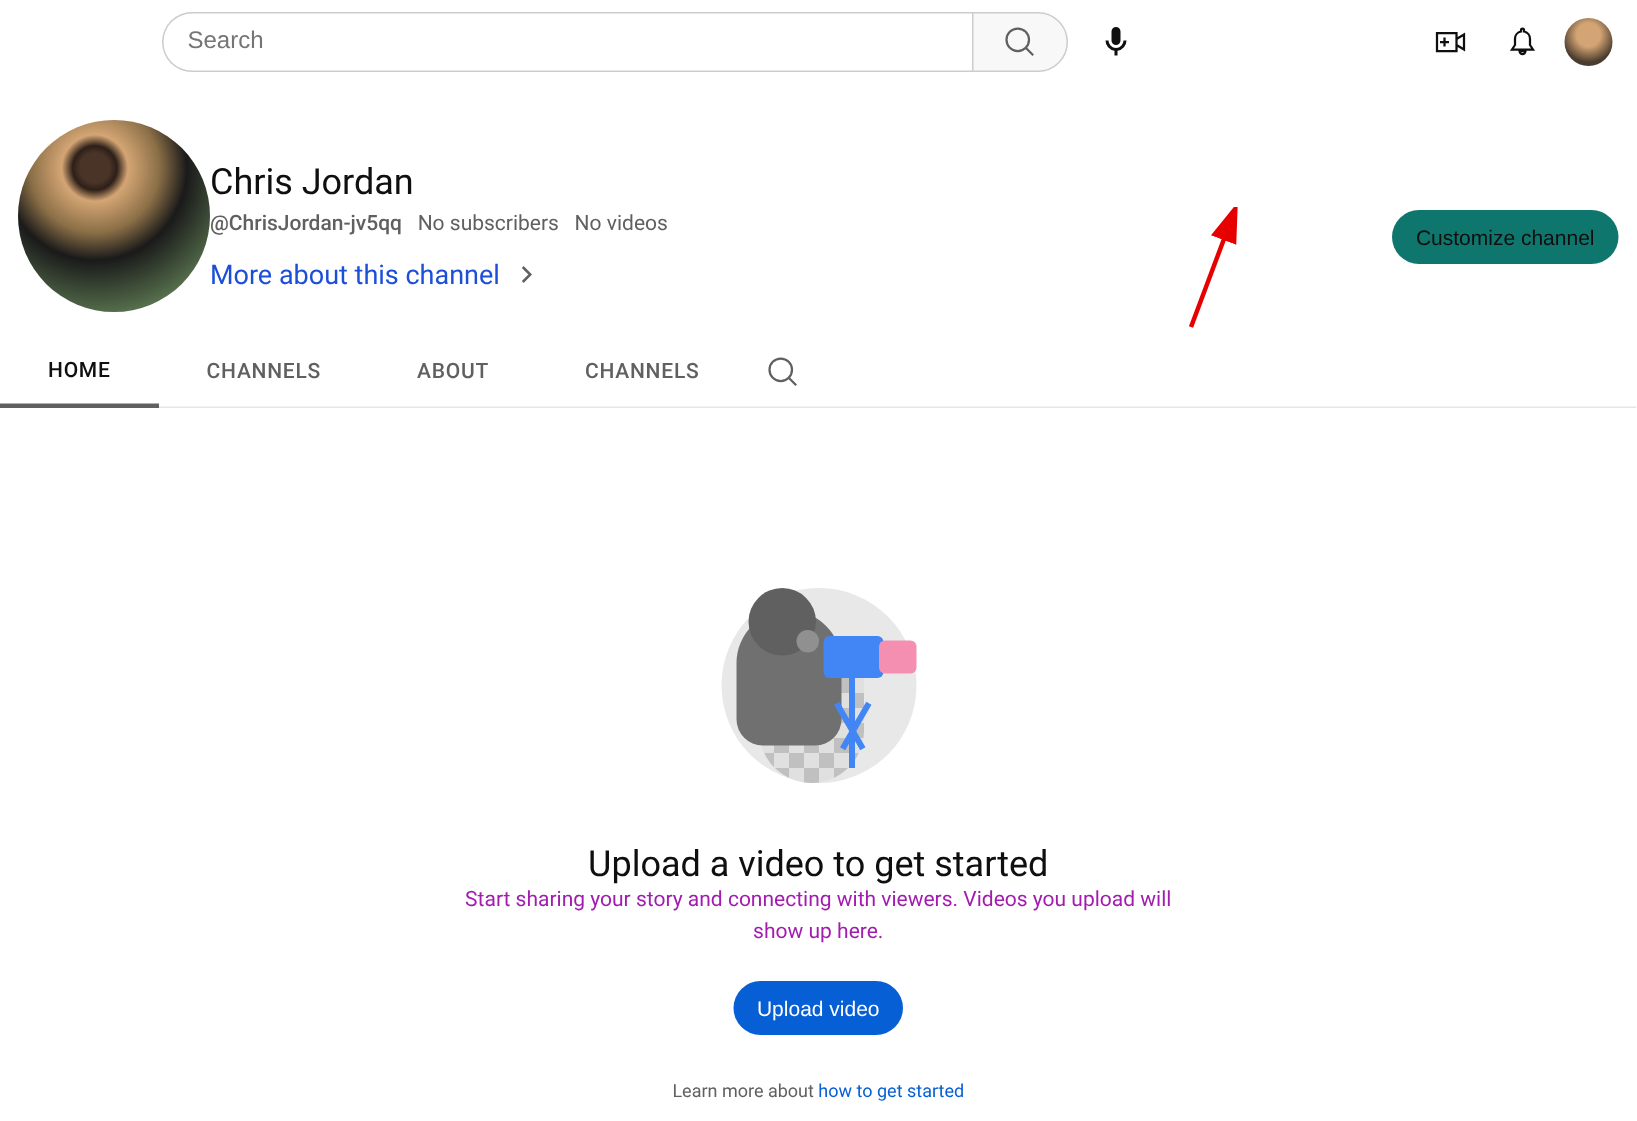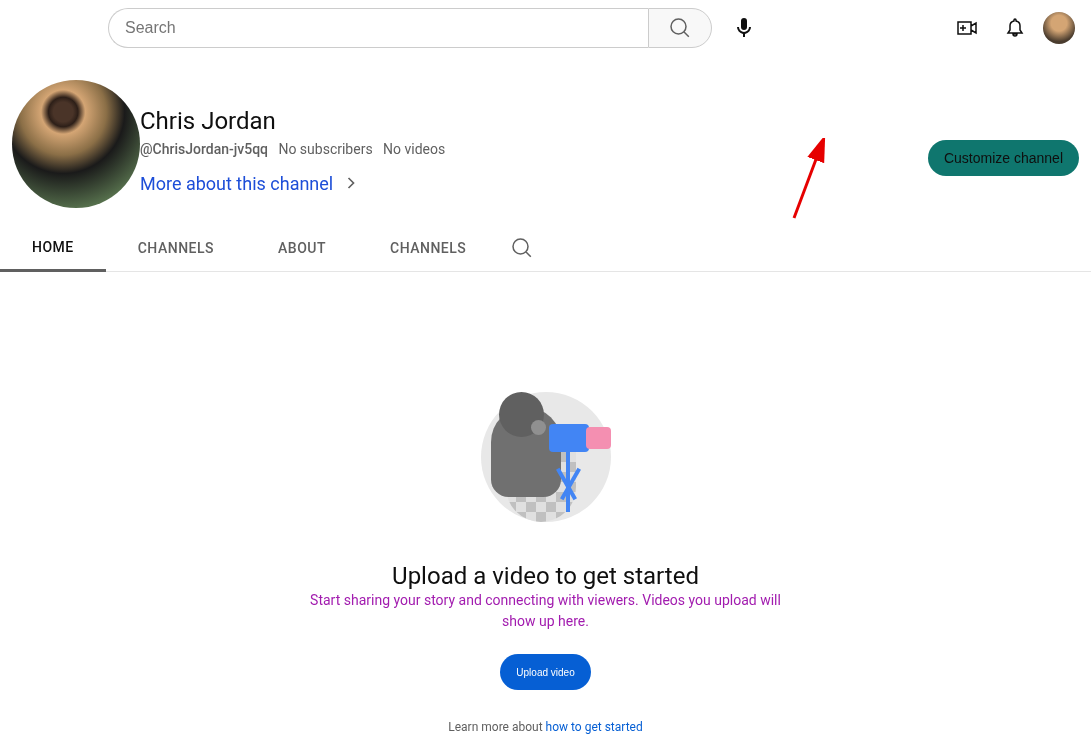--- a/index.html
+++ b/index.html
@@ -44,21 +44,21 @@
 .illo-head { position: absolute; width: 45px; height: 45px; border-radius: 50%; background: #606060; left: 28px; top: 10px; }
 .illo-ear { position: absolute; width: 15px; height: 15px; border-radius: 50%; background: #909090; left: 60px; top: 38px; }
 .illo-checker { position: absolute; width: 70px; height: 70px; left: 35px; top: 70px; background: repeating-conic-gradient(#c0c0c0 0% 25%, #e0e0e0 0% 50%) 0 0/20px 20px; border-radius: 0 0 60px 60px; }
 .illo-cam { position: absolute; width: 40px; height: 28px; background: #4285f4; left: 78px; top: 42px; border-radius: 4px; }
 .illo-lens { position: absolute; width: 25px; height: 22px; background: #f48fb1; left: 115px; top: 45px; border-radius: 4px; }
 .illo-tripod { position: absolute; left: 95px; top: 70px; width: 4px; height: 60px; background: #4285f4; }
 .illo-leg1 { position: absolute; left: 78px; top: 100px; width: 35px; height: 4px; background: #4285f4; transform: rotate(60deg); }
 .illo-leg2 { position: absolute; left: 82px; top: 100px; width: 35px; height: 4px; background: #4285f4; transform: rotate(-60deg); }
 .empty-title { font-size: 24px; font-weight: 400; color: #0f0f0f; }
 .empty-desc { font-size: 14px; color: #a21caf; max-width: 480px; line-height: 1.5; margin-bottom: 22px; }
-.upload-btn { height: 36px; padding: 0 16px; border: none; border-radius: 18px; background: #065fd4; color: #fff; font-size: 10px; font-weight: 500; cursor: pointer; }
+.upload-btn { height: 36px; padding: 0 16px; border: none; border-radius: 18px; background: #065fd4; color: #fff; font-size: 14px; font-weight: 500; cursor: pointer; }
 .learn-more { font-size: 12px; color: #606060; margin-top: 30px; }
 .learn-link { color: #065fd4; text-decoration: none; cursor: pointer; }
 
 svg { display: block; }
 </style>
 </head>
 <body>
 
 <div class="header">
   <div class="search-wrap">

